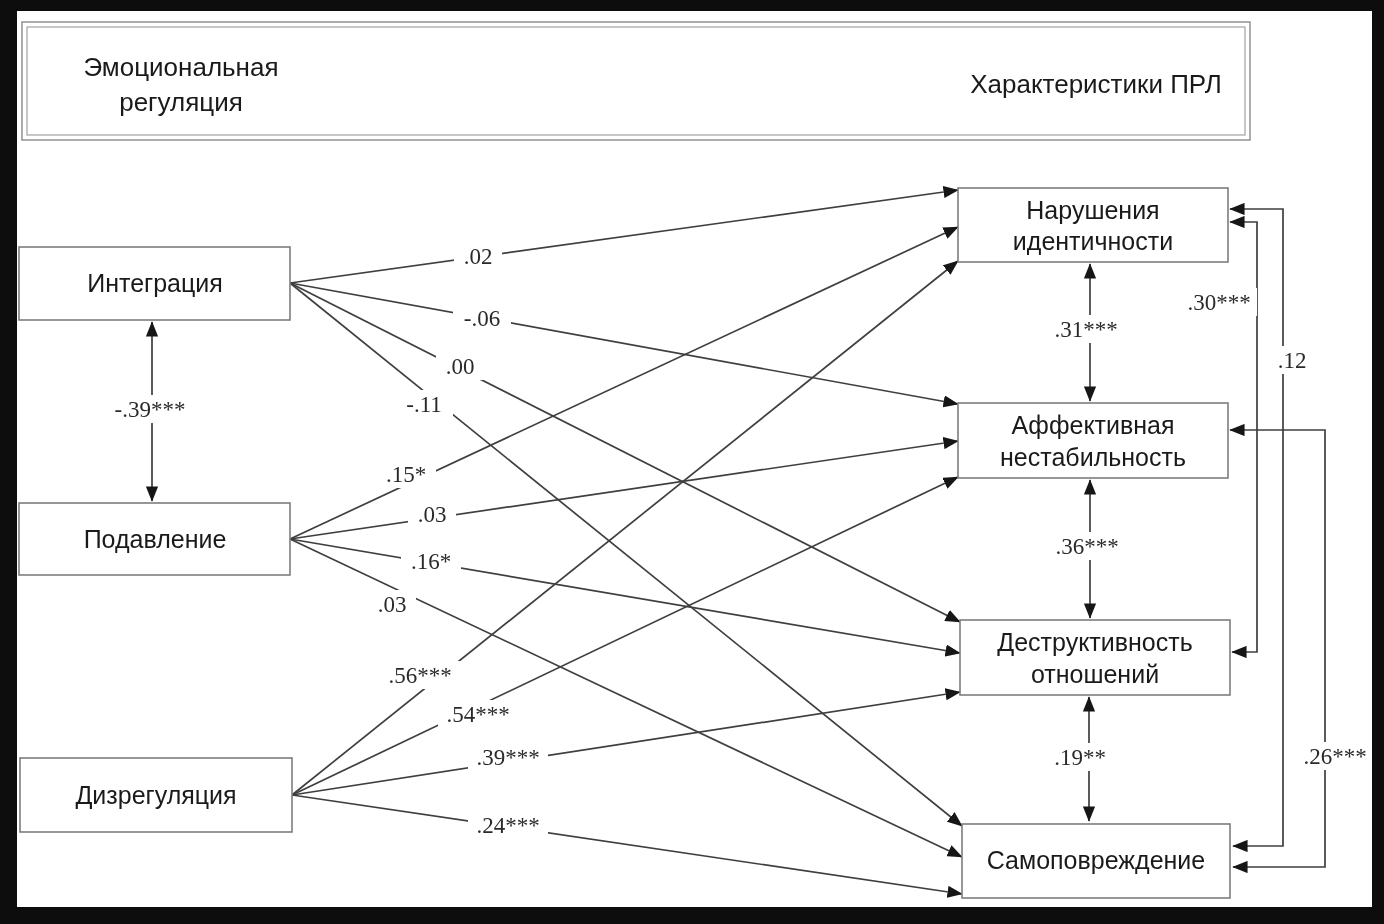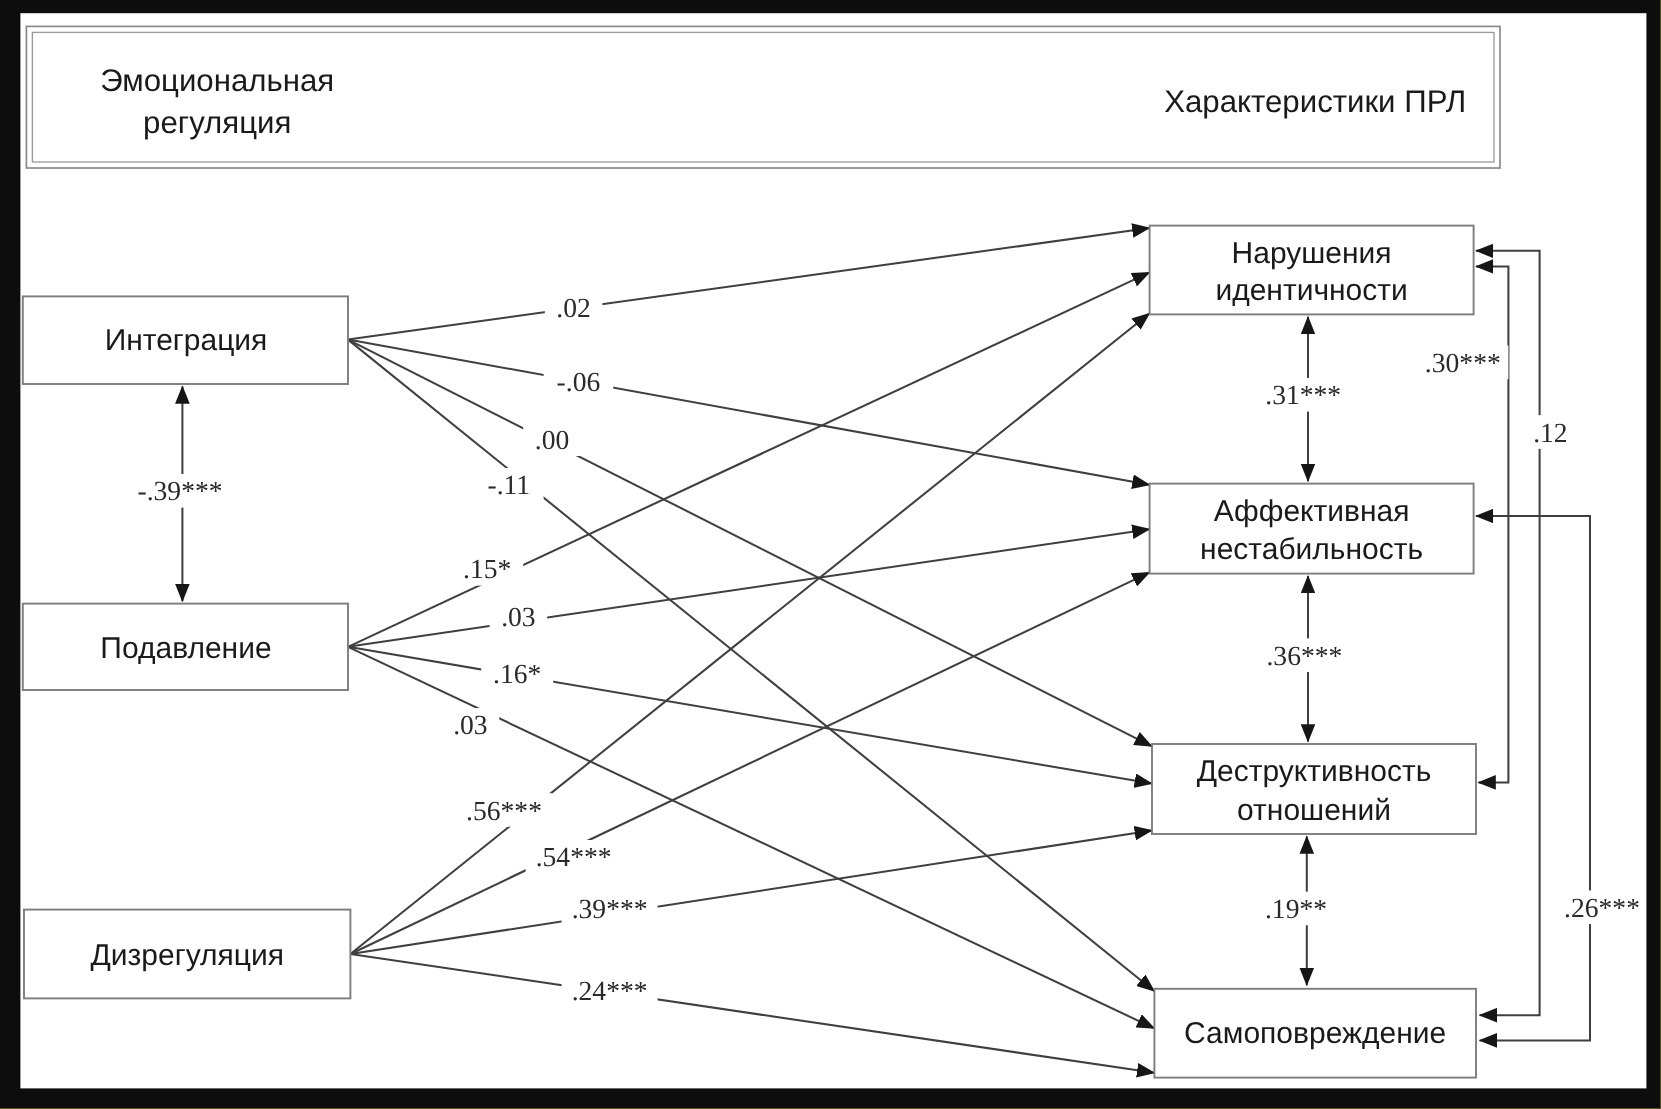--- a/index.html
+++ b/index.html
@@ -1,16 +1,16 @@
 <!DOCTYPE html>
 <html><head>
 <meta charset="utf-8">
 <style>
   html,body{margin:0;padding:0;background:#0d0d0d;}
-  .stage{width:1384px;height:924px;position:relative;overflow:hidden;background:#fde047;}
+  .stage{width:1384px;height:924px;position:relative;overflow:hidden;background:#c2410c;}
   svg{display:block;}
   .node{fill:#ffffff;stroke:#7d7d7d;stroke-width:1.6;}
   .hdrbox{fill:#ffffff;stroke:#8a8a8a;stroke-width:1.4;}
   .hdrbox-inner{fill:none;stroke:#9a9a9a;stroke-width:1.1;}
   .edge{stroke:#3f3f3f;stroke-width:1.7;fill:none;}
   .lbg{fill:#ffffff;}
   .nodelabel{font-family:"Liberation Sans",sans-serif;font-size:25px;fill:#1a1a1a;text-anchor:middle;}
   .hdrlabel{font-family:"Liberation Sans",sans-serif;font-size:26px;fill:#1a1a1a;text-anchor:middle;}
   .coef{font-family:"Liberation Serif",serif;font-size:23px;fill:#2a2a2a;text-anchor:middle;}
 </style>

